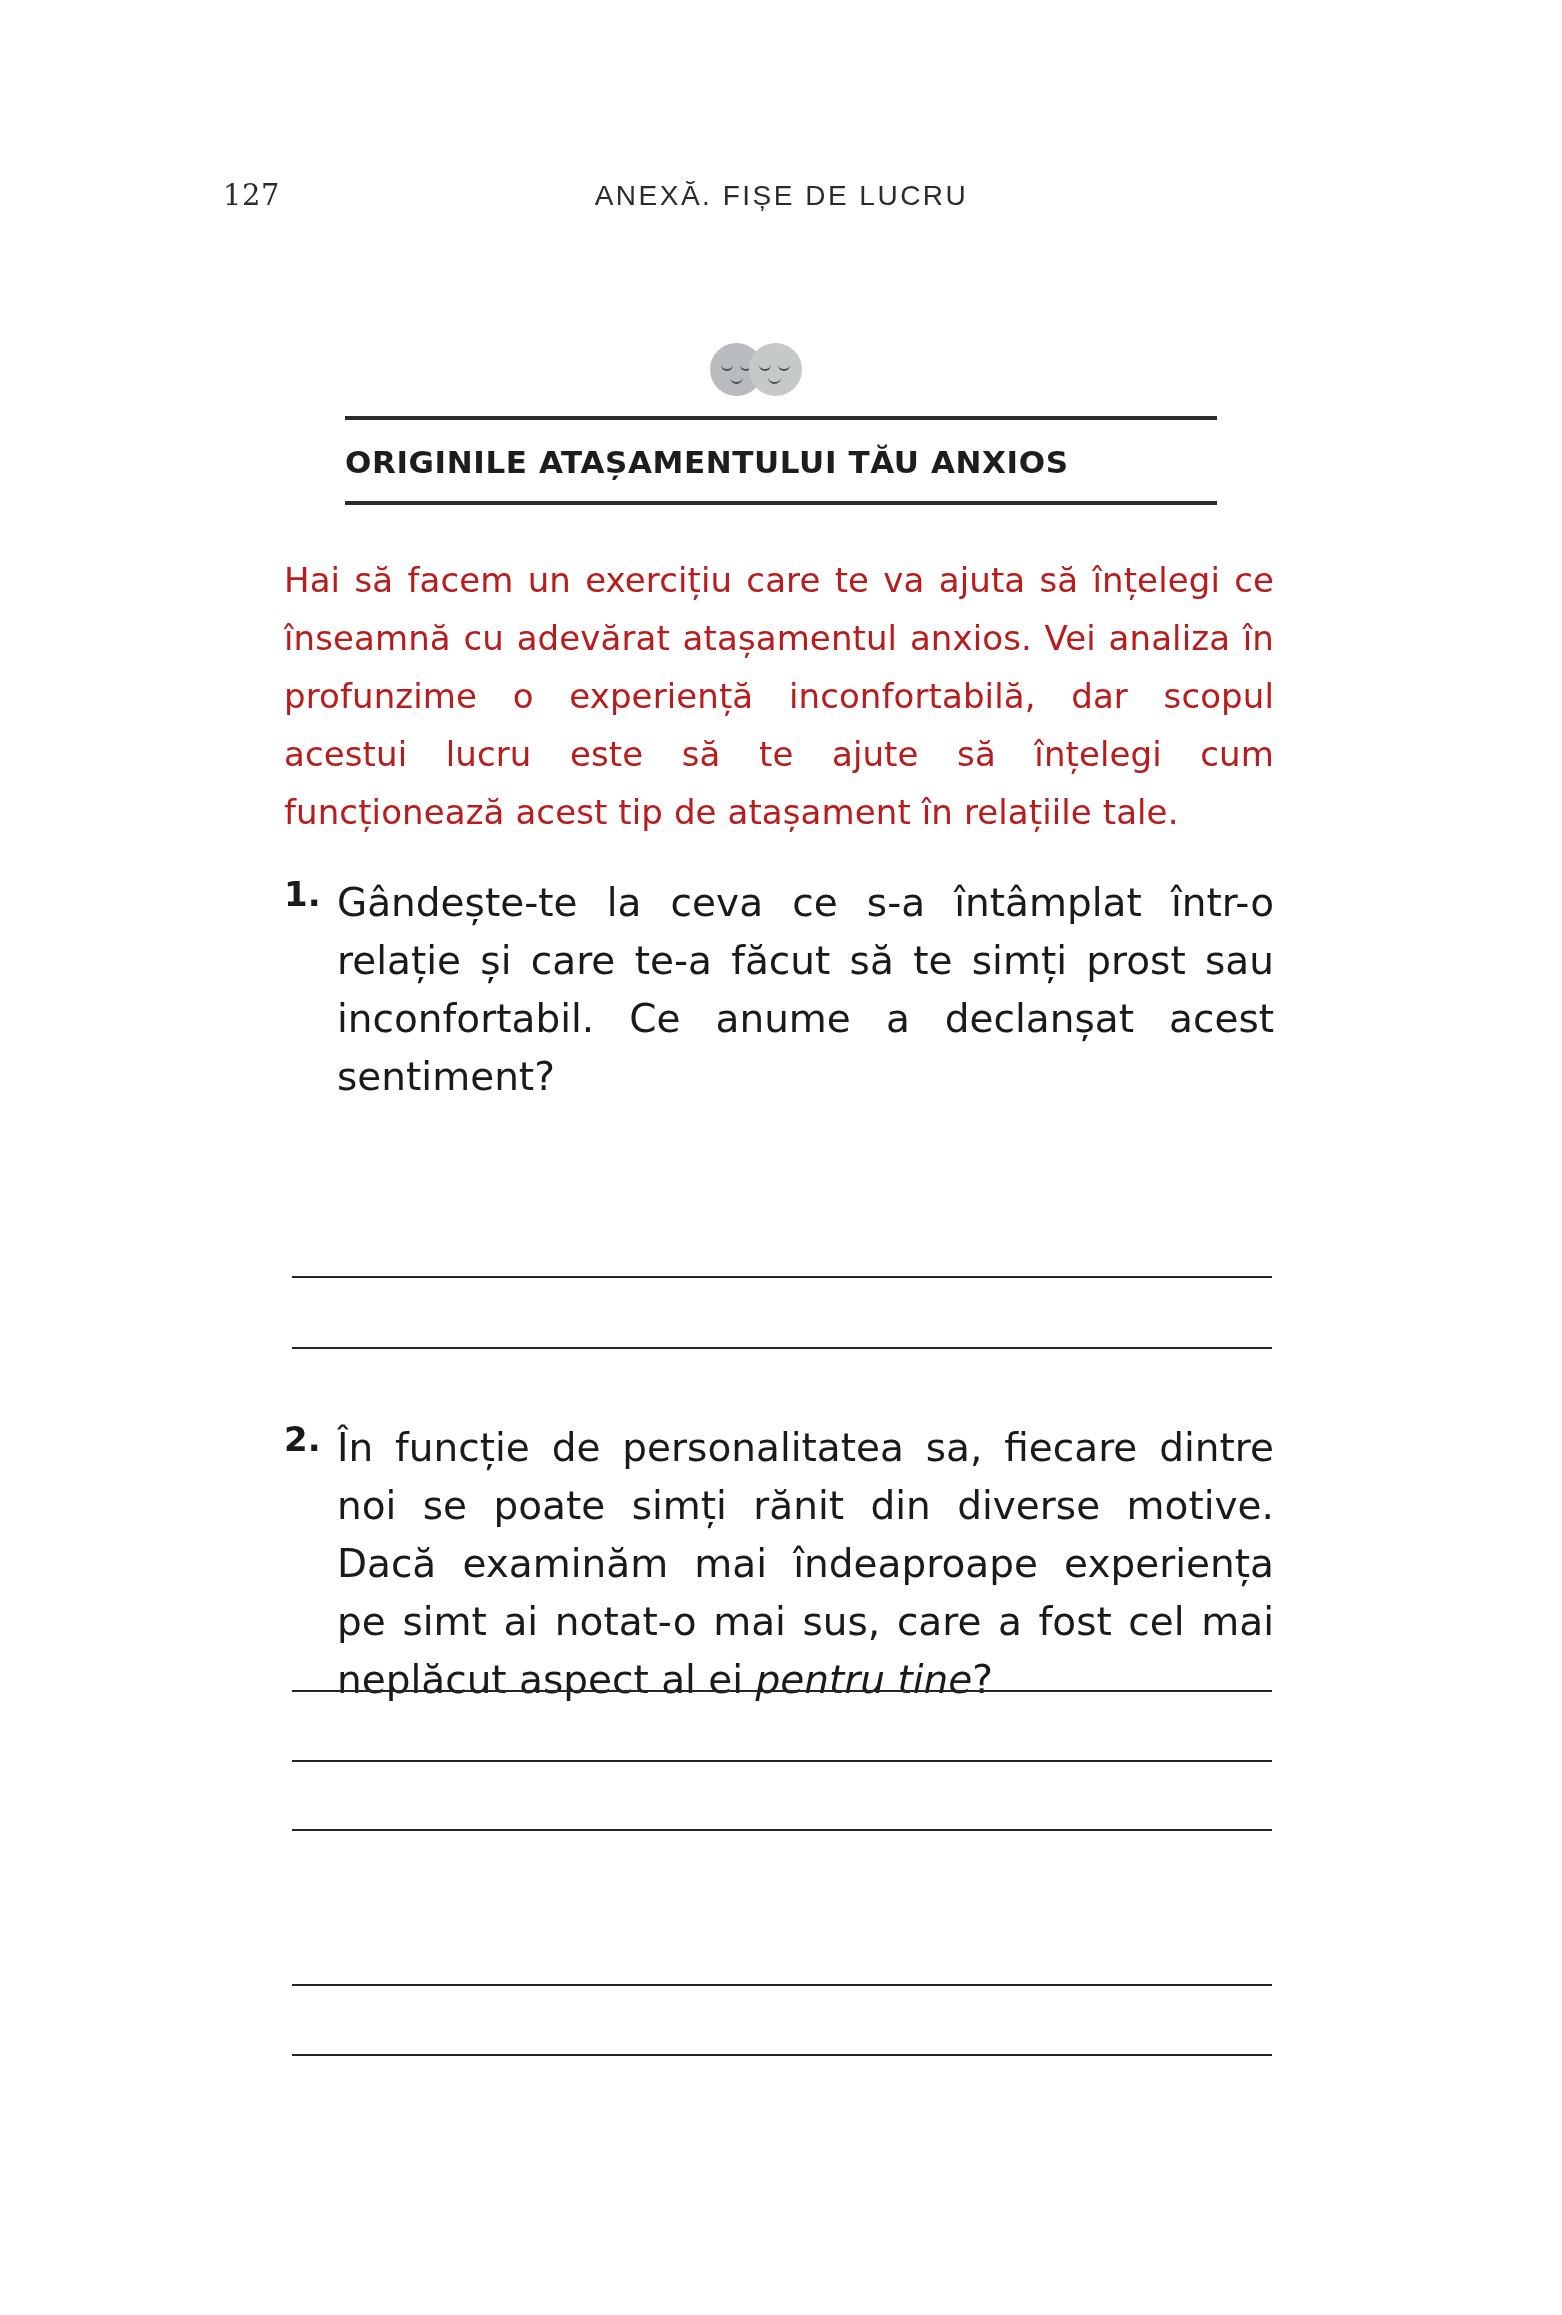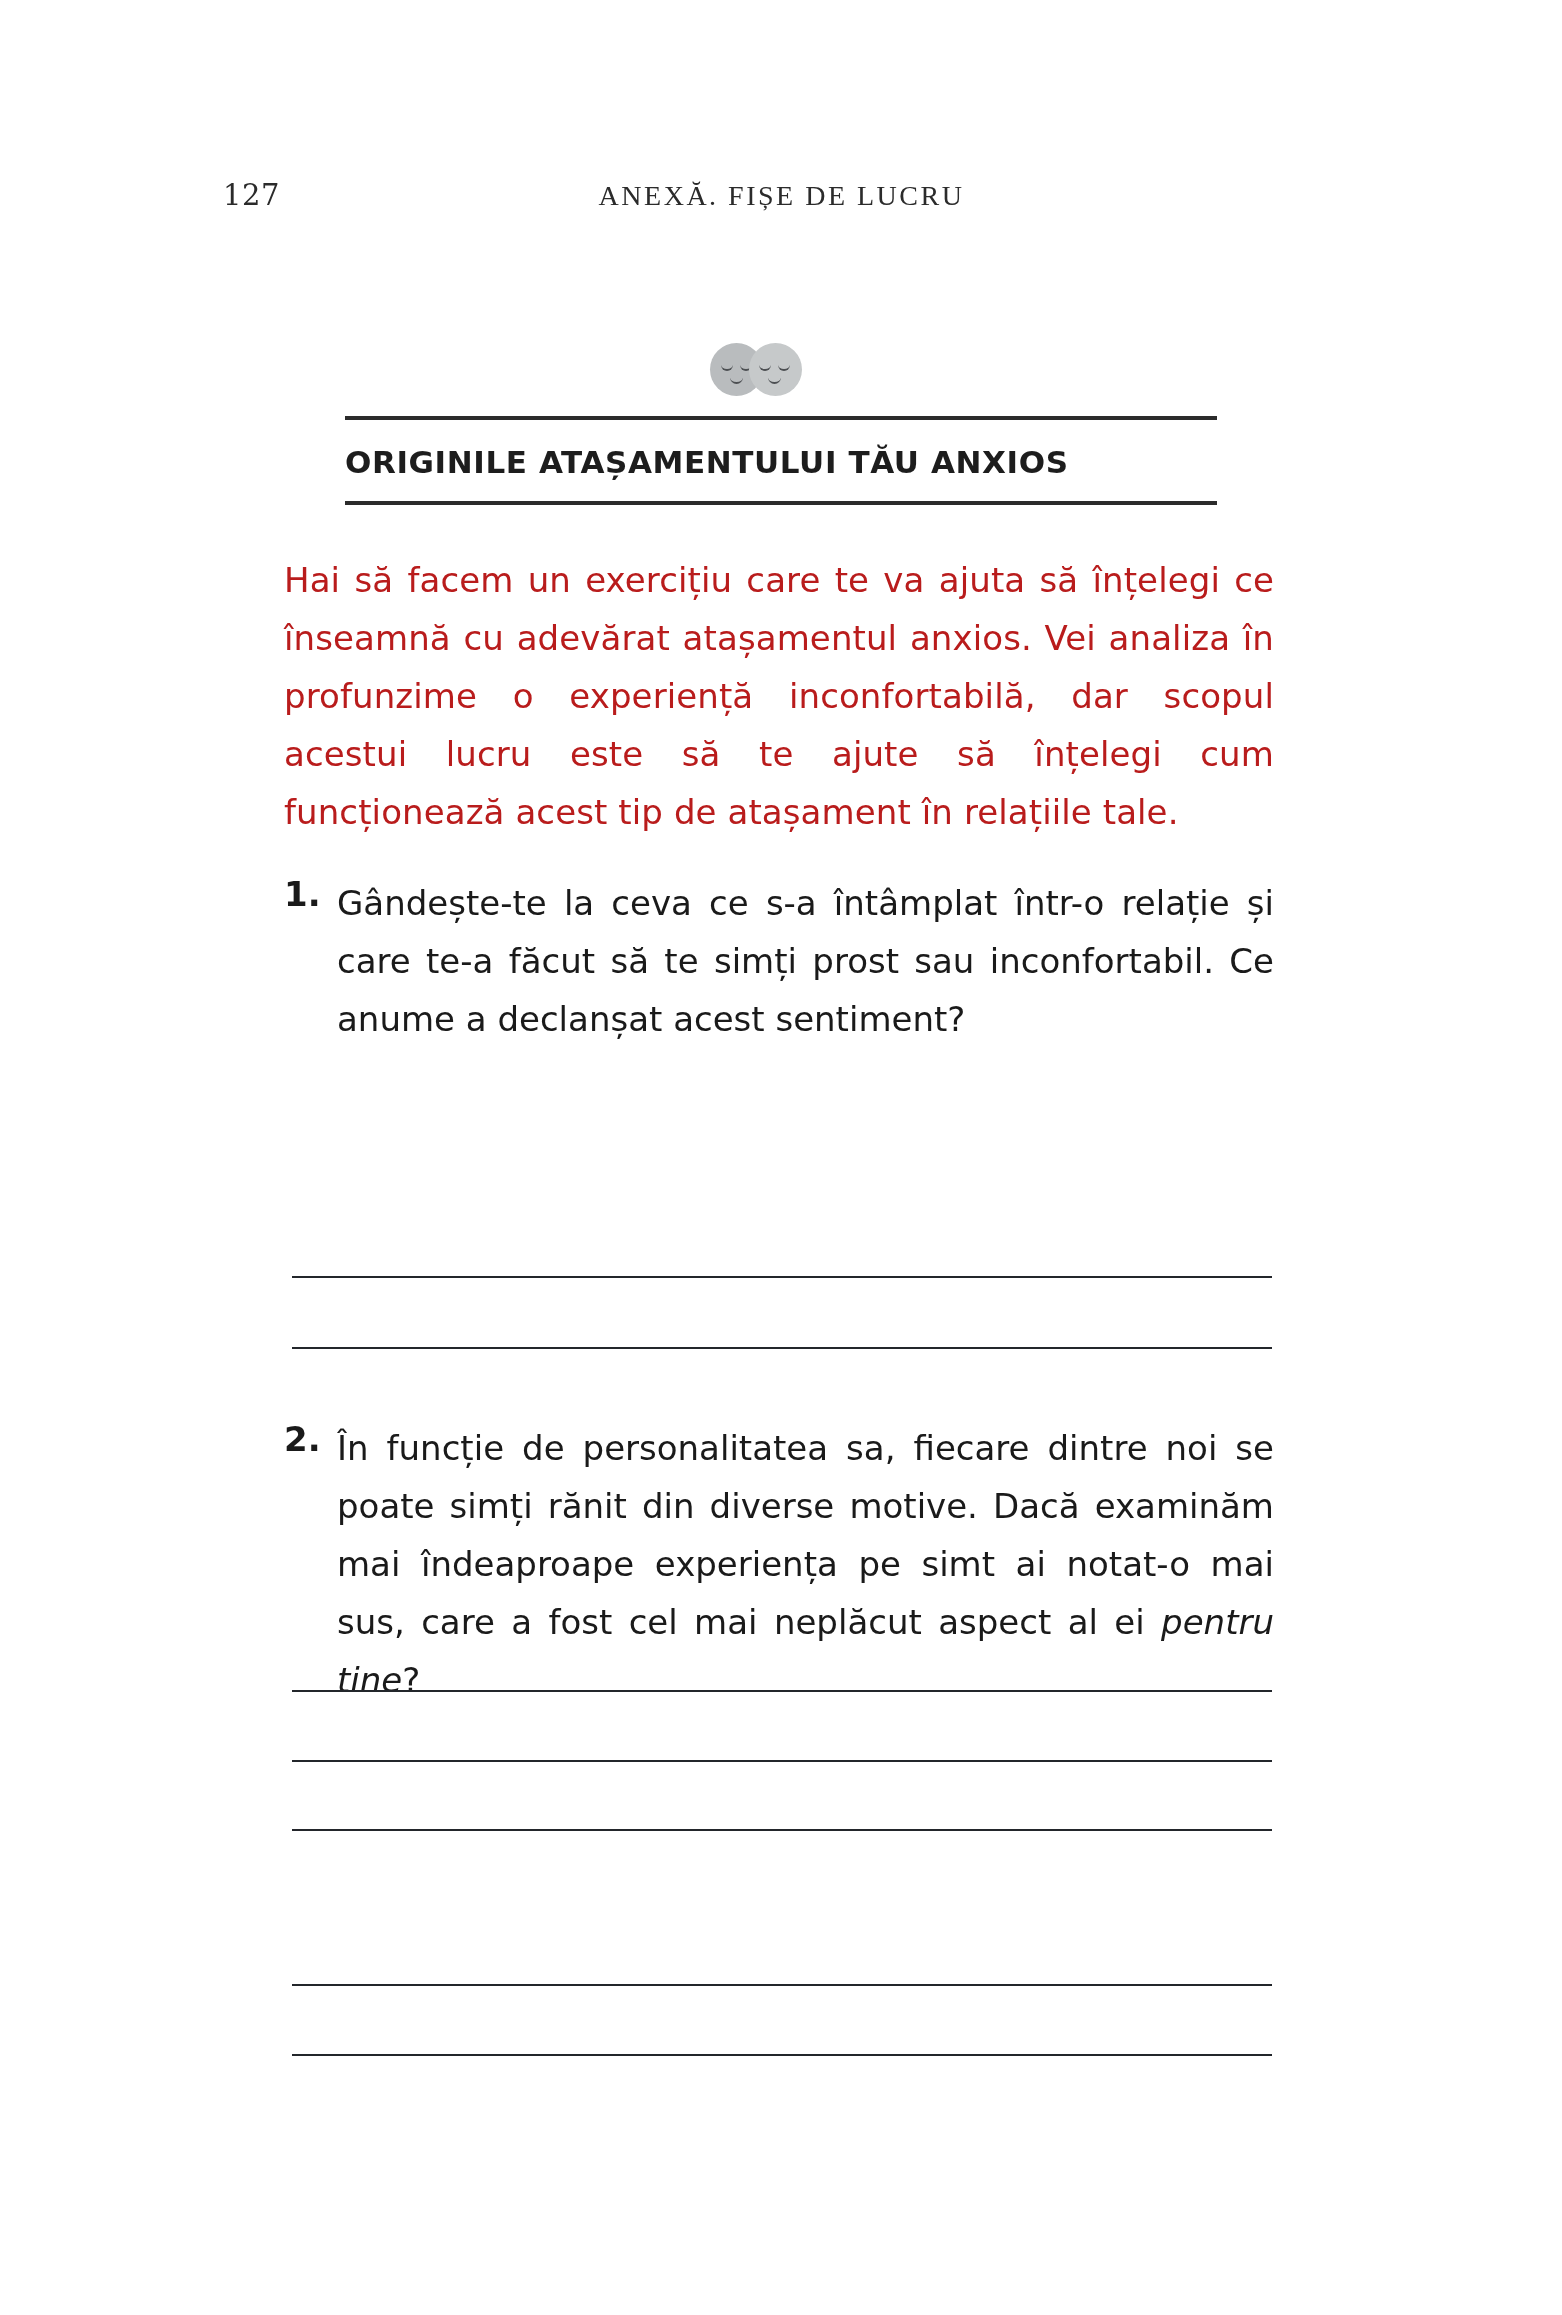--- a/index.html
+++ b/index.html
@@ -39,21 +39,21 @@
     font-size: 29px;
     letter-spacing: 0.5px;
     color: #2b2b2b;
   }
   .head-title {
     position: absolute;
     left: 0;
     top: 2px;
     width: 1117px;
     text-align: center;
-    font-family: Liberation Serif, serif;
+    font-family: Liberation Sans, sans-serif;
     font-size: 28px;
     letter-spacing: 2.5px;
     color: #2b2b2b;
   }
 
   
   .emblem {
     position: absolute;
     left: 710px;
     top: 335px;
@@ -129,21 +129,21 @@
   .item .num {
     position: absolute;
     left: 0;
     top: 0;
     font-weight: bold;
     font-size: 34px;
     color: #1a1a1a;
   }
   .item .txt {
     margin-left: 53px;
-    font-size: 34px;
+    font-size: 39px;
     line-height: 58px;
     text-align: justify;
     color: #1a1a1a;
   }
   .item-1 { top: 874px; }
   .item-2 { top: 1419px; }
 
   .sub {
     position: absolute;
     left: 337px;

